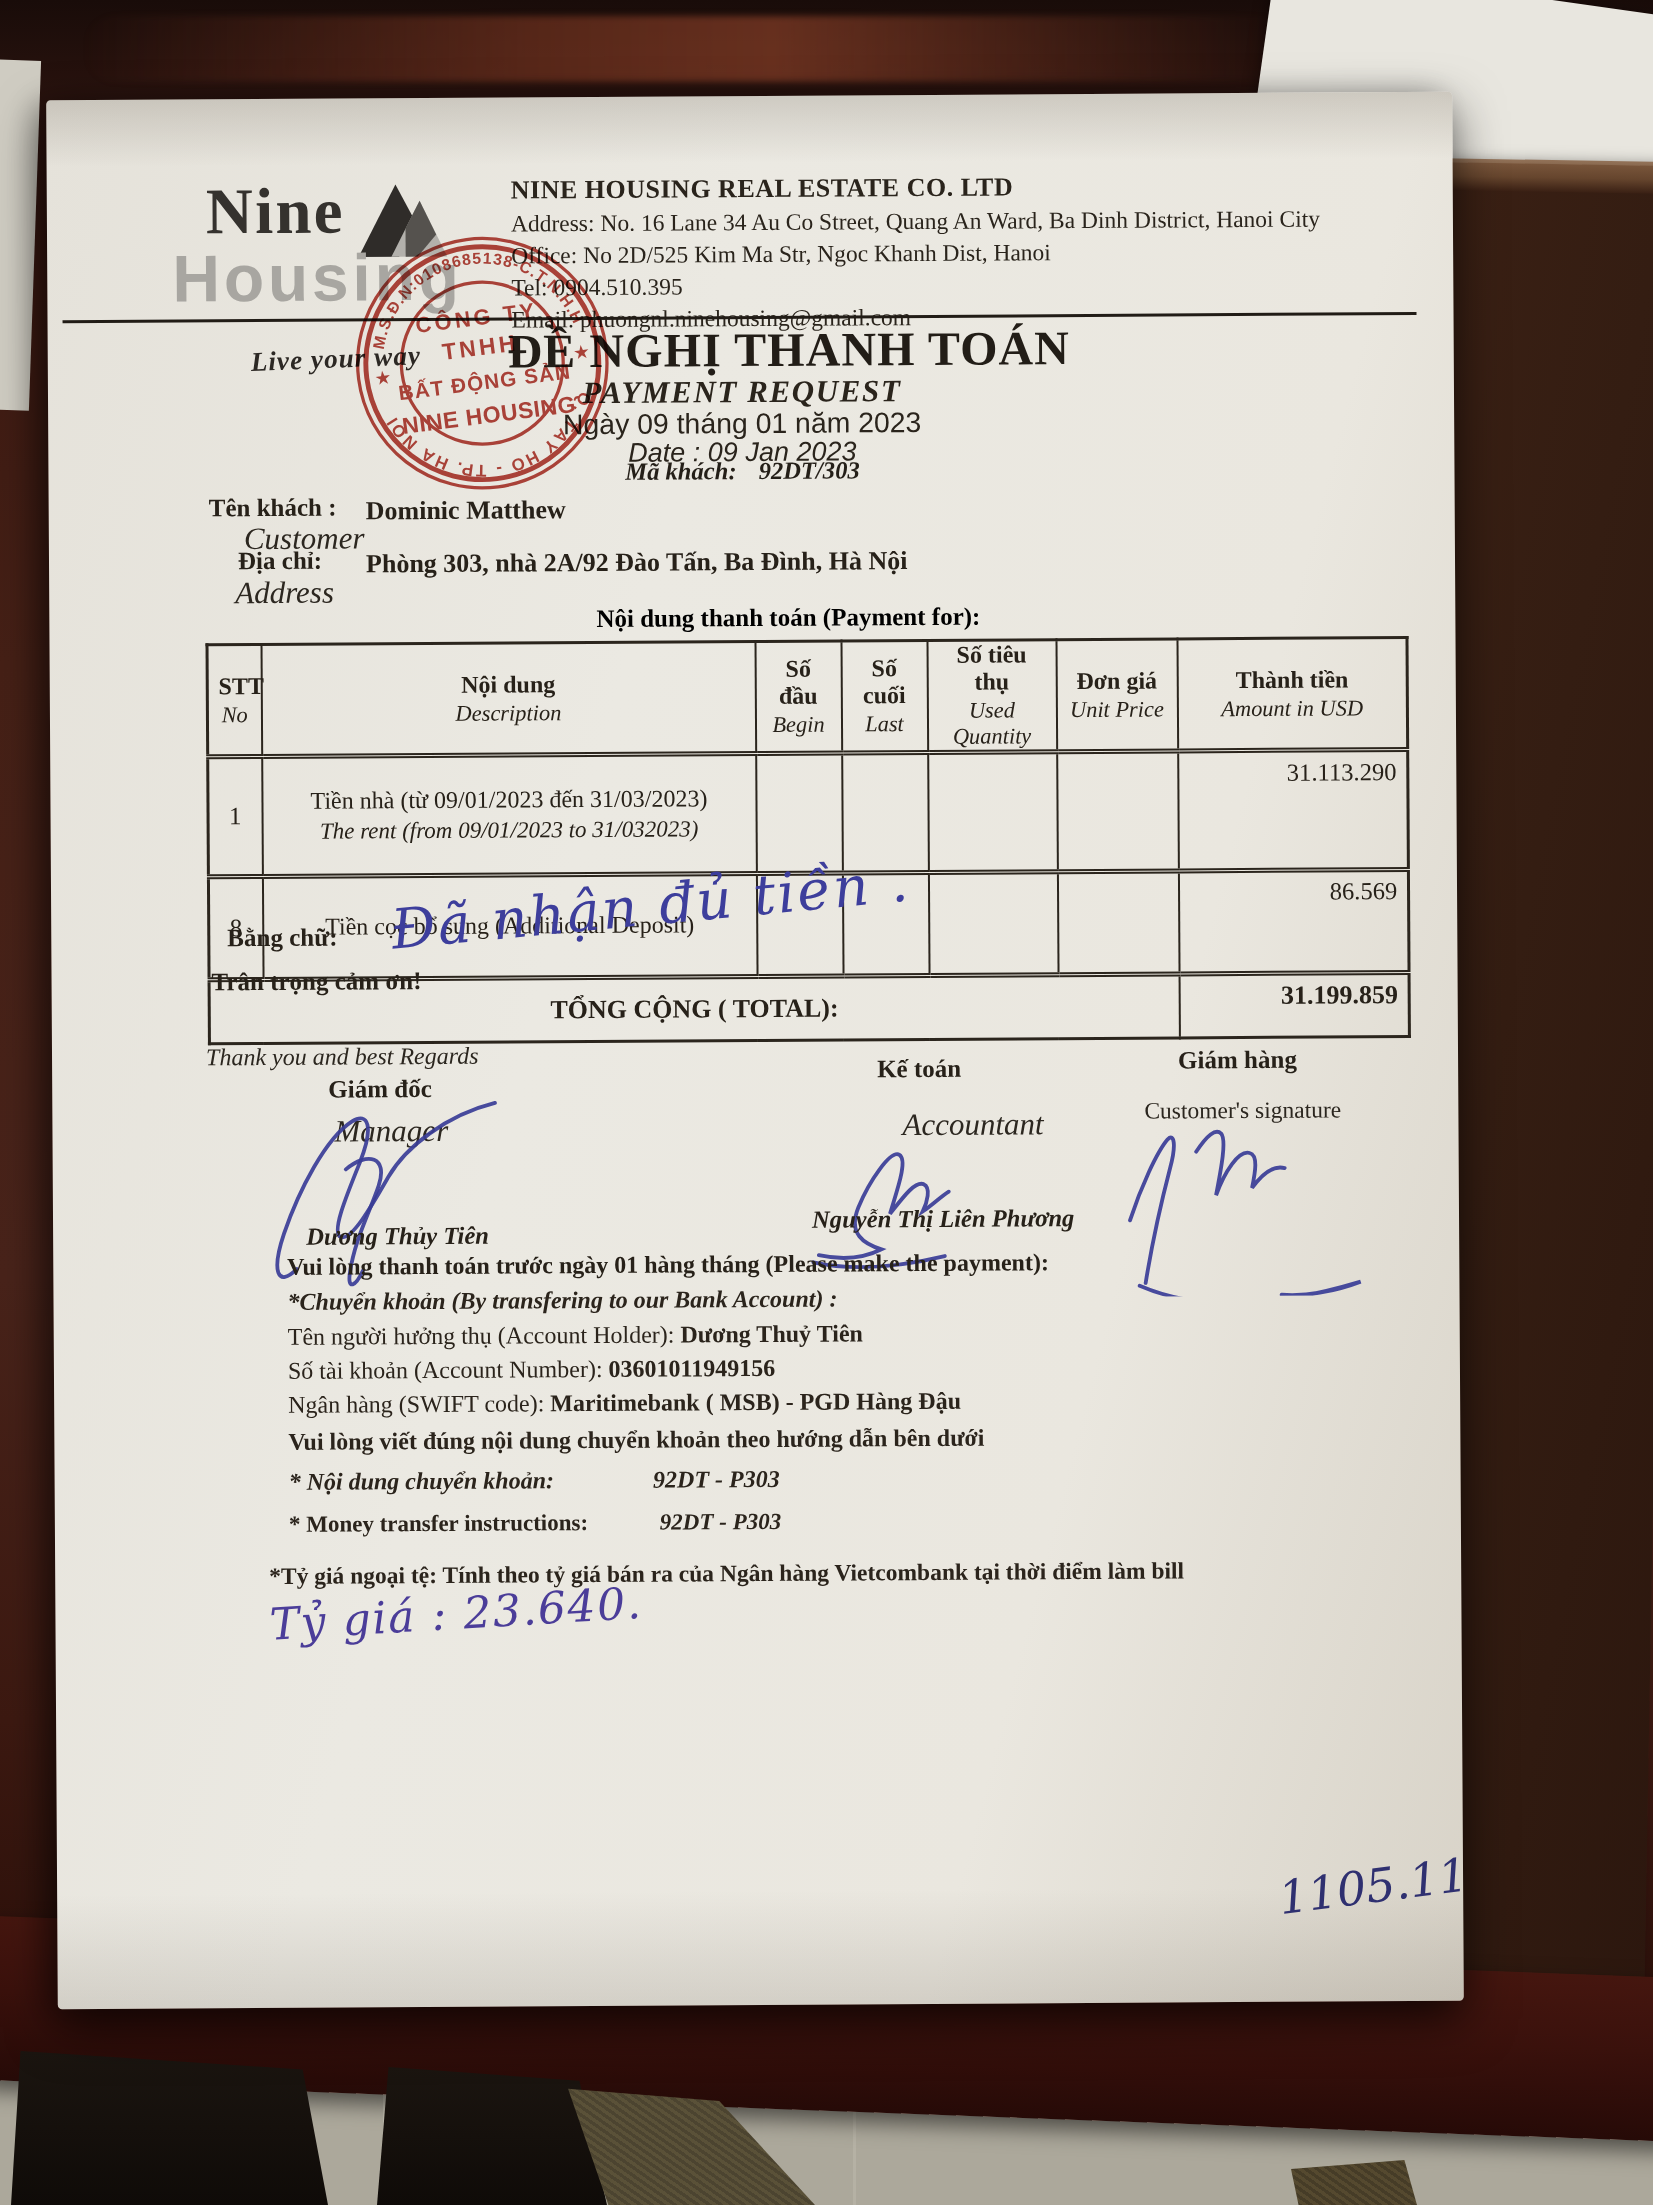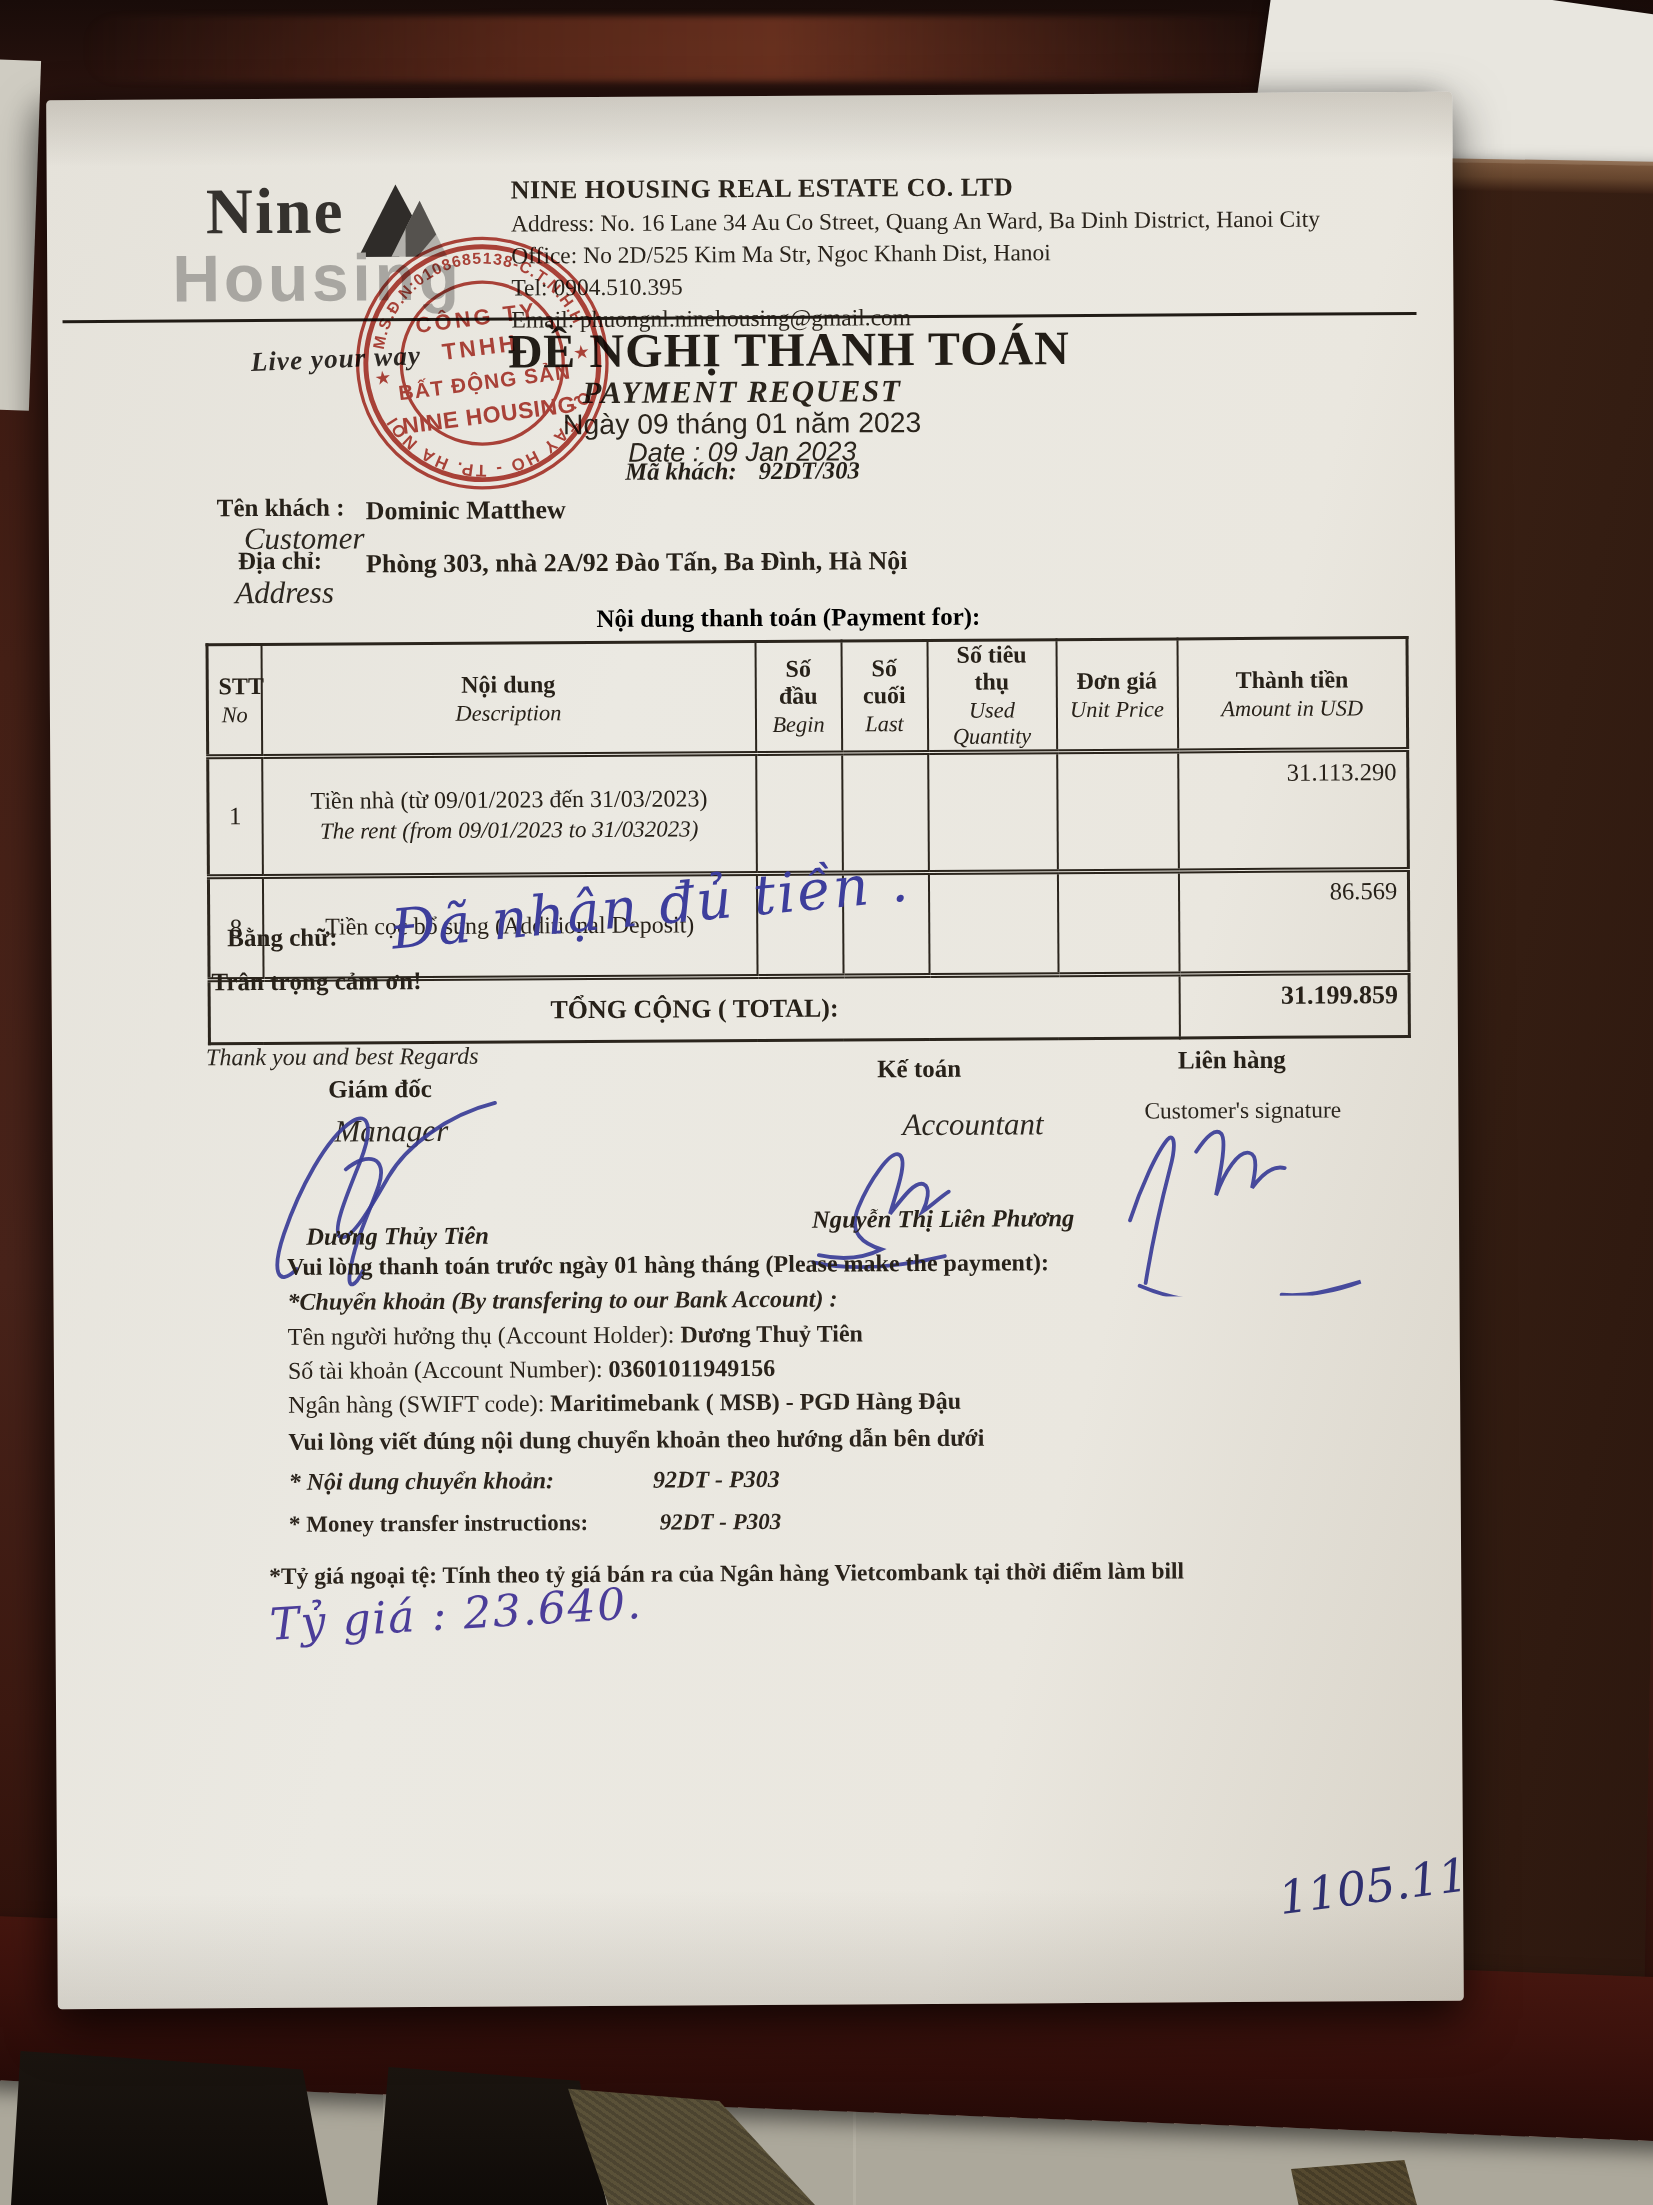--- a/index.html
+++ b/index.html
@@ -130,21 +130,21 @@
     <div class="abs" id="rule"></div>
 
     <div class="abs ser b cen" id="title">ĐỀ NGHỊ THANH TOÁN</div>
     <div class="abs ser b i cen" id="subtitle">PAYMENT REQUEST</div>
     <div class="abs sans cen" id="date-vi">Ngày 09 tháng 01 năm 2023</div>
     <div class="abs sans i cen" id="date-en">Date : 09 Jan 2023</div>
     <div class="abs ser b i cen" id="code-line">
       <span>Mã khách:</span><span class="val">92DT/303</span>
     </div>
 
-    <div class="abs lbl" style="left:168px;top:395px;">Tên khách :</div>
+    <div class="abs lbl" style="left:160px;top:395px;">Tên khách :</div>
     <div class="abs sub" style="left:195px;top:422px;">Customer</div>
     <div class="abs val-b" style="left:317px;top:398px;">Dominic Matthew</div>
     <div class="abs lbl" style="left:189px;top:448px;">Địa chỉ:</div>
     <div class="abs sub" style="left:186px;top:476px;">Address</div>
     <div class="abs val-b" style="left:317px;top:451px;">Phòng 303, nhà 2A/92 Đào Tấn, Ba Đình, Hà Nội</div>
 
     <div class="abs ser b cen" id="tbl-caption">Nội dung thanh toán (Payment for):</div>
     <div class="abs" id="pay-table">
       <table>
         <colgroup>
@@ -222,21 +222,21 @@
 
     <div class="abs lbl" style="left:176px;top:825px;">Bằng chữ:</div>
     <div class="abs hand" style="left:339px;top:777px;font-size:55px;transform:rotate(-5deg);letter-spacing:2.2px;">Đã nhận đủ tiền .</div>
     <div class="abs lbl" style="left:160px;top:869px;">Trân trọng cảm ơn!</div>
     <div class="abs ser i" style="left:154px;top:945px;font-size:24px;color:#2b261f;">Thank you and best Regards</div>
 
     <div class="abs lbl" style="left:276px;top:977px;">Giám đốc</div>
     <div class="abs sub" style="left:282px;top:1015px;">Manager</div>
     <div class="abs lbl" style="left:825px;top:960px;">Kế toán</div>
     <div class="abs sub" style="left:816px;top:1012px;margin-left:34px;">Accountant</div>
-    <div class="abs lbl" style="left:1126px;top:953px;">Liên hàng</div>
+    <div class="abs lbl" style="left:1126px;top:953px;">Giám hàng</div>
     <div class="abs ser" style="left:1092px;top:1004px;font-size:23.5px;color:#2b261f;">Customer's signature</div>
 
     <svg class="abs sig" style="left:213px;top:1001px;" width="241" height="191" viewBox="0 0 440 350">
       <path d="M 55 310 C 20 345 8 315 32 245 C 60 165 110 70 158 40 C 188 22 198 50 172 115 C 146 178 118 245 136 252 C 156 260 196 190 224 142 C 256 88 330 30 420 8"></path>
       <path d="M 146 128 C 186 95 224 105 206 158 C 190 205 160 260 152 320 C 148 348 162 344 176 314"></path>
     </svg>
     <svg class="abs sig" style="left:741px;top:1031px;" width="180" height="148" viewBox="0 0 330 270">
       <path d="M 45 235 C 90 245 130 240 160 225 C 128 215 98 196 118 148 C 138 100 178 42 194 52 C 210 62 188 120 176 160 C 200 130 222 100 238 106 C 252 112 244 140 236 156 C 252 146 268 130 284 120"></path>
       <path d="M 35 248 C 105 264 190 258 276 238"></path>
     </svg>

